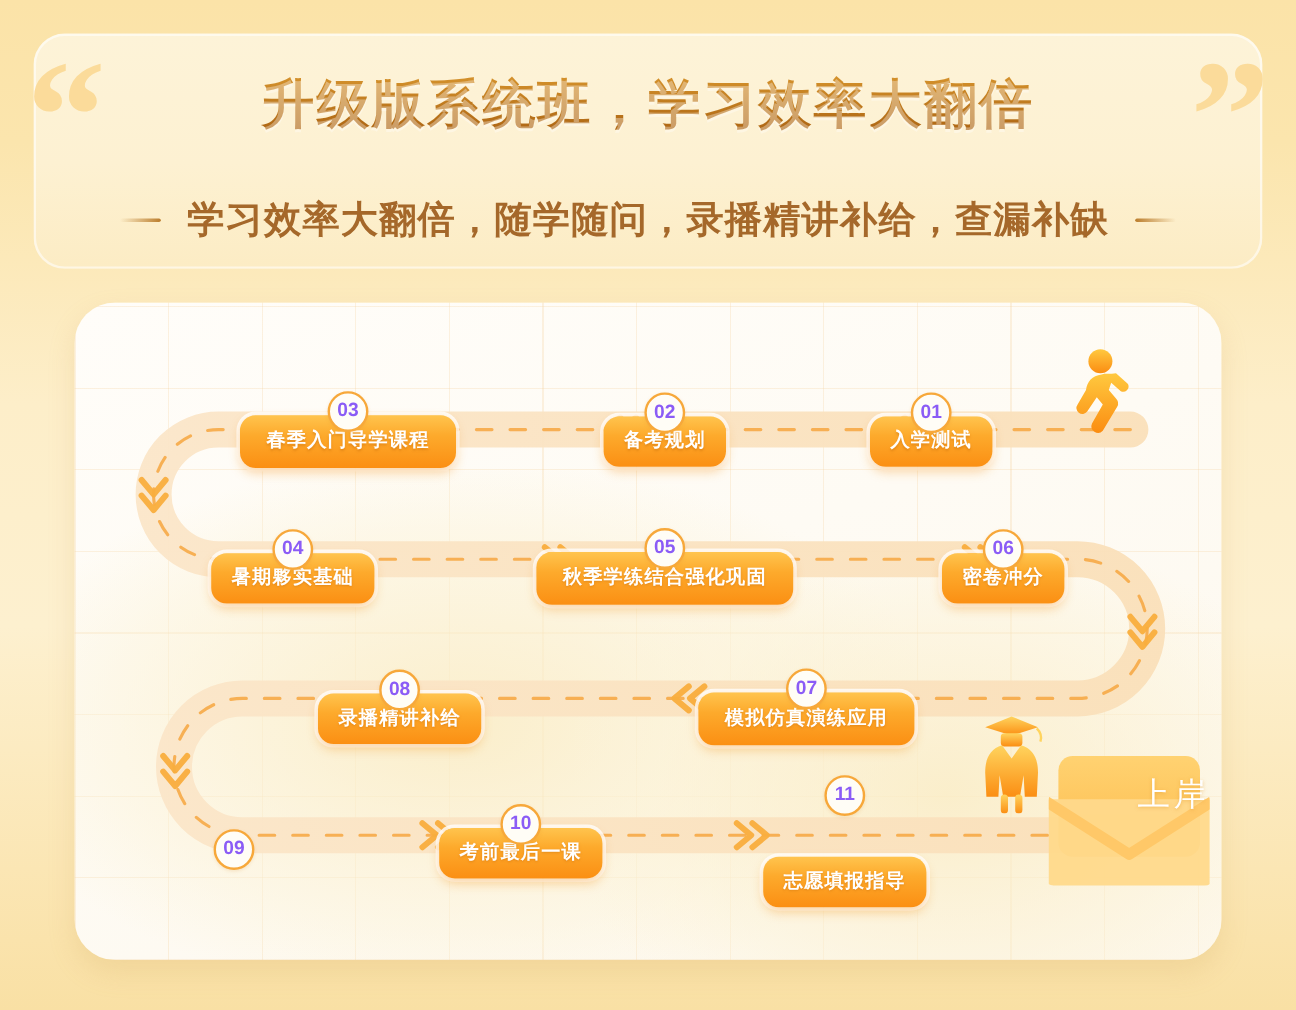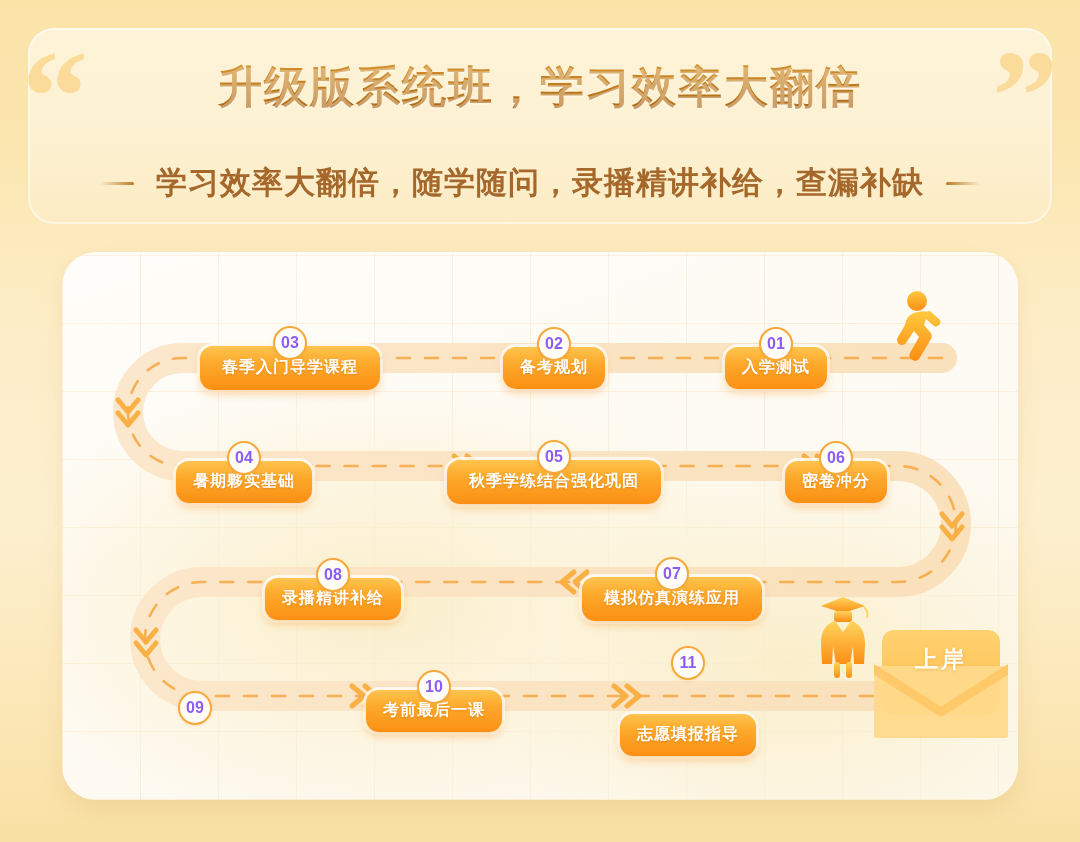--- a/index.html
+++ b/index.html
@@ -112,21 +112,21 @@
   }
   .pill.wide { padding: 11px 22px 12px; }
 
   
   .walker, .grad, .envelope { position: absolute; }
   .walker { left: 826px; top: 38px; width: 62px; height: 72px; }
   .grad   { left: 753px; top: 340px; width: 56px; height: 86px; }
   .envelope { left: 812px; top: 378px; width: 134px; height: 112px; }
   .env-label {
     position: absolute; left: 812px; top: 392px; width: 134px;
-    text-align: center; font-size: 23px; font-weight: 700;
+    text-align: right; font-size: 27px; font-weight: 400;
     color: #ffffff; letter-spacing: 3px; z-index: 4;
     text-shadow: 0 1px 3px rgba(225,150,40,.5);
   }
 </style>
 </head>
 <body>
 
 <div class="header-panel"></div>
 
 <div class="quote left">“</div>
@@ -275,17 +275,17 @@
       <div class="badge">08</div>
       <div class="pill">录播精讲补给</div>
     </div>
     <div class="node" style="left: 195px; top: 701px;">
       <div class="badge">09</div>
     </div>
     <div class="node" style="left: 434px; top: 701px;">
       <div class="badge">10</div>
       <div class="pill">考前最后一课</div>
     </div>
-    <div class="node" style="left: 688px; top: 701px; gap: 48px;">
+    <div class="node" style="left: 704px; top: 701px; gap: 48px;">
       <div class="badge">11</div>
       <div class="pill">志愿填报指导</div>
     </div>
   </div>
 
 </body></html>

